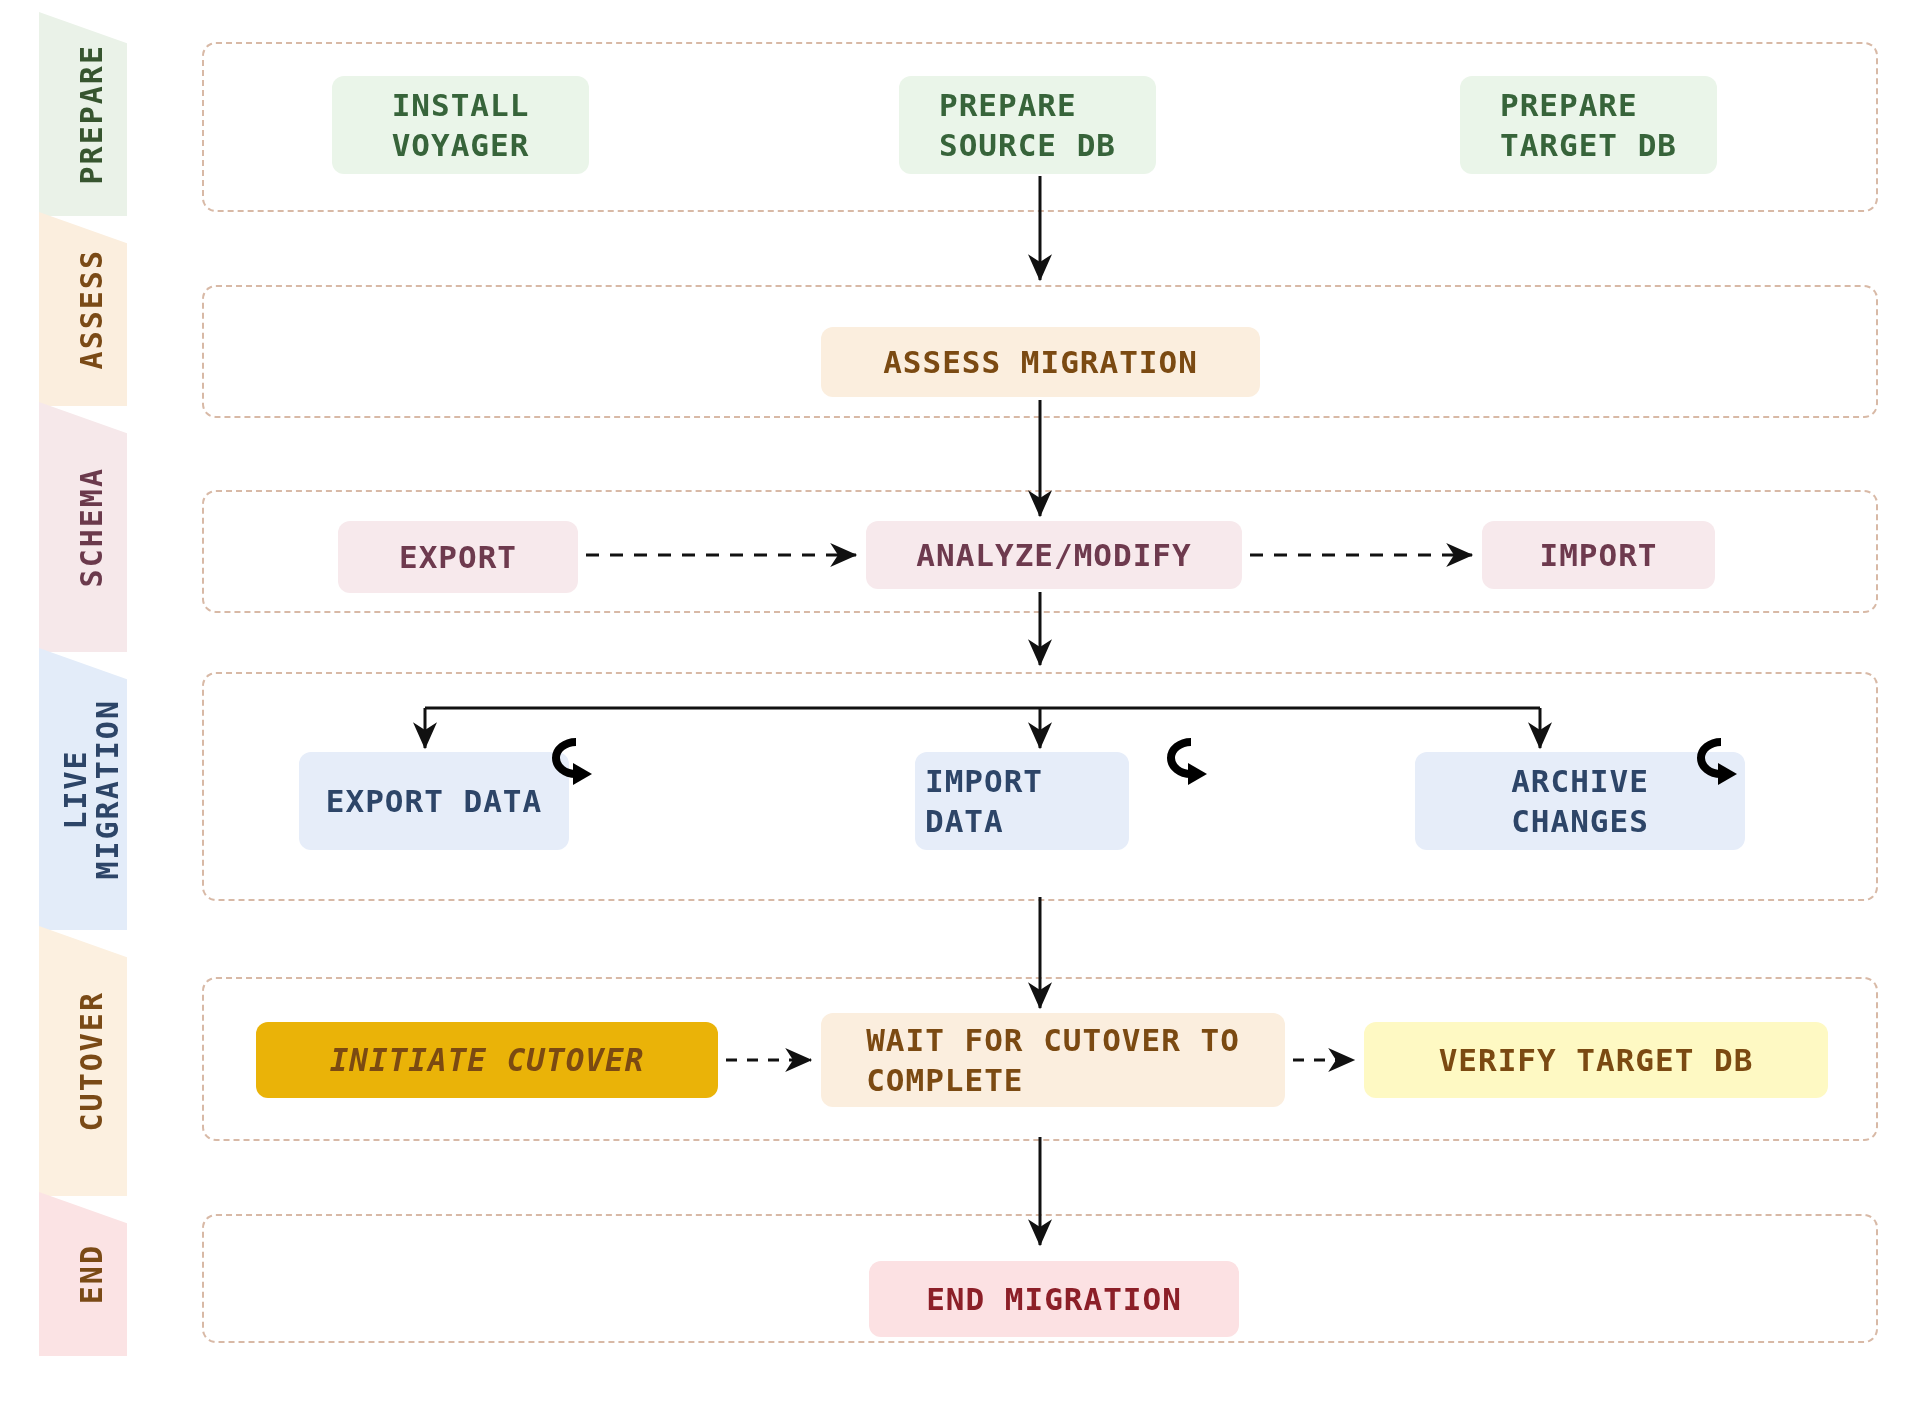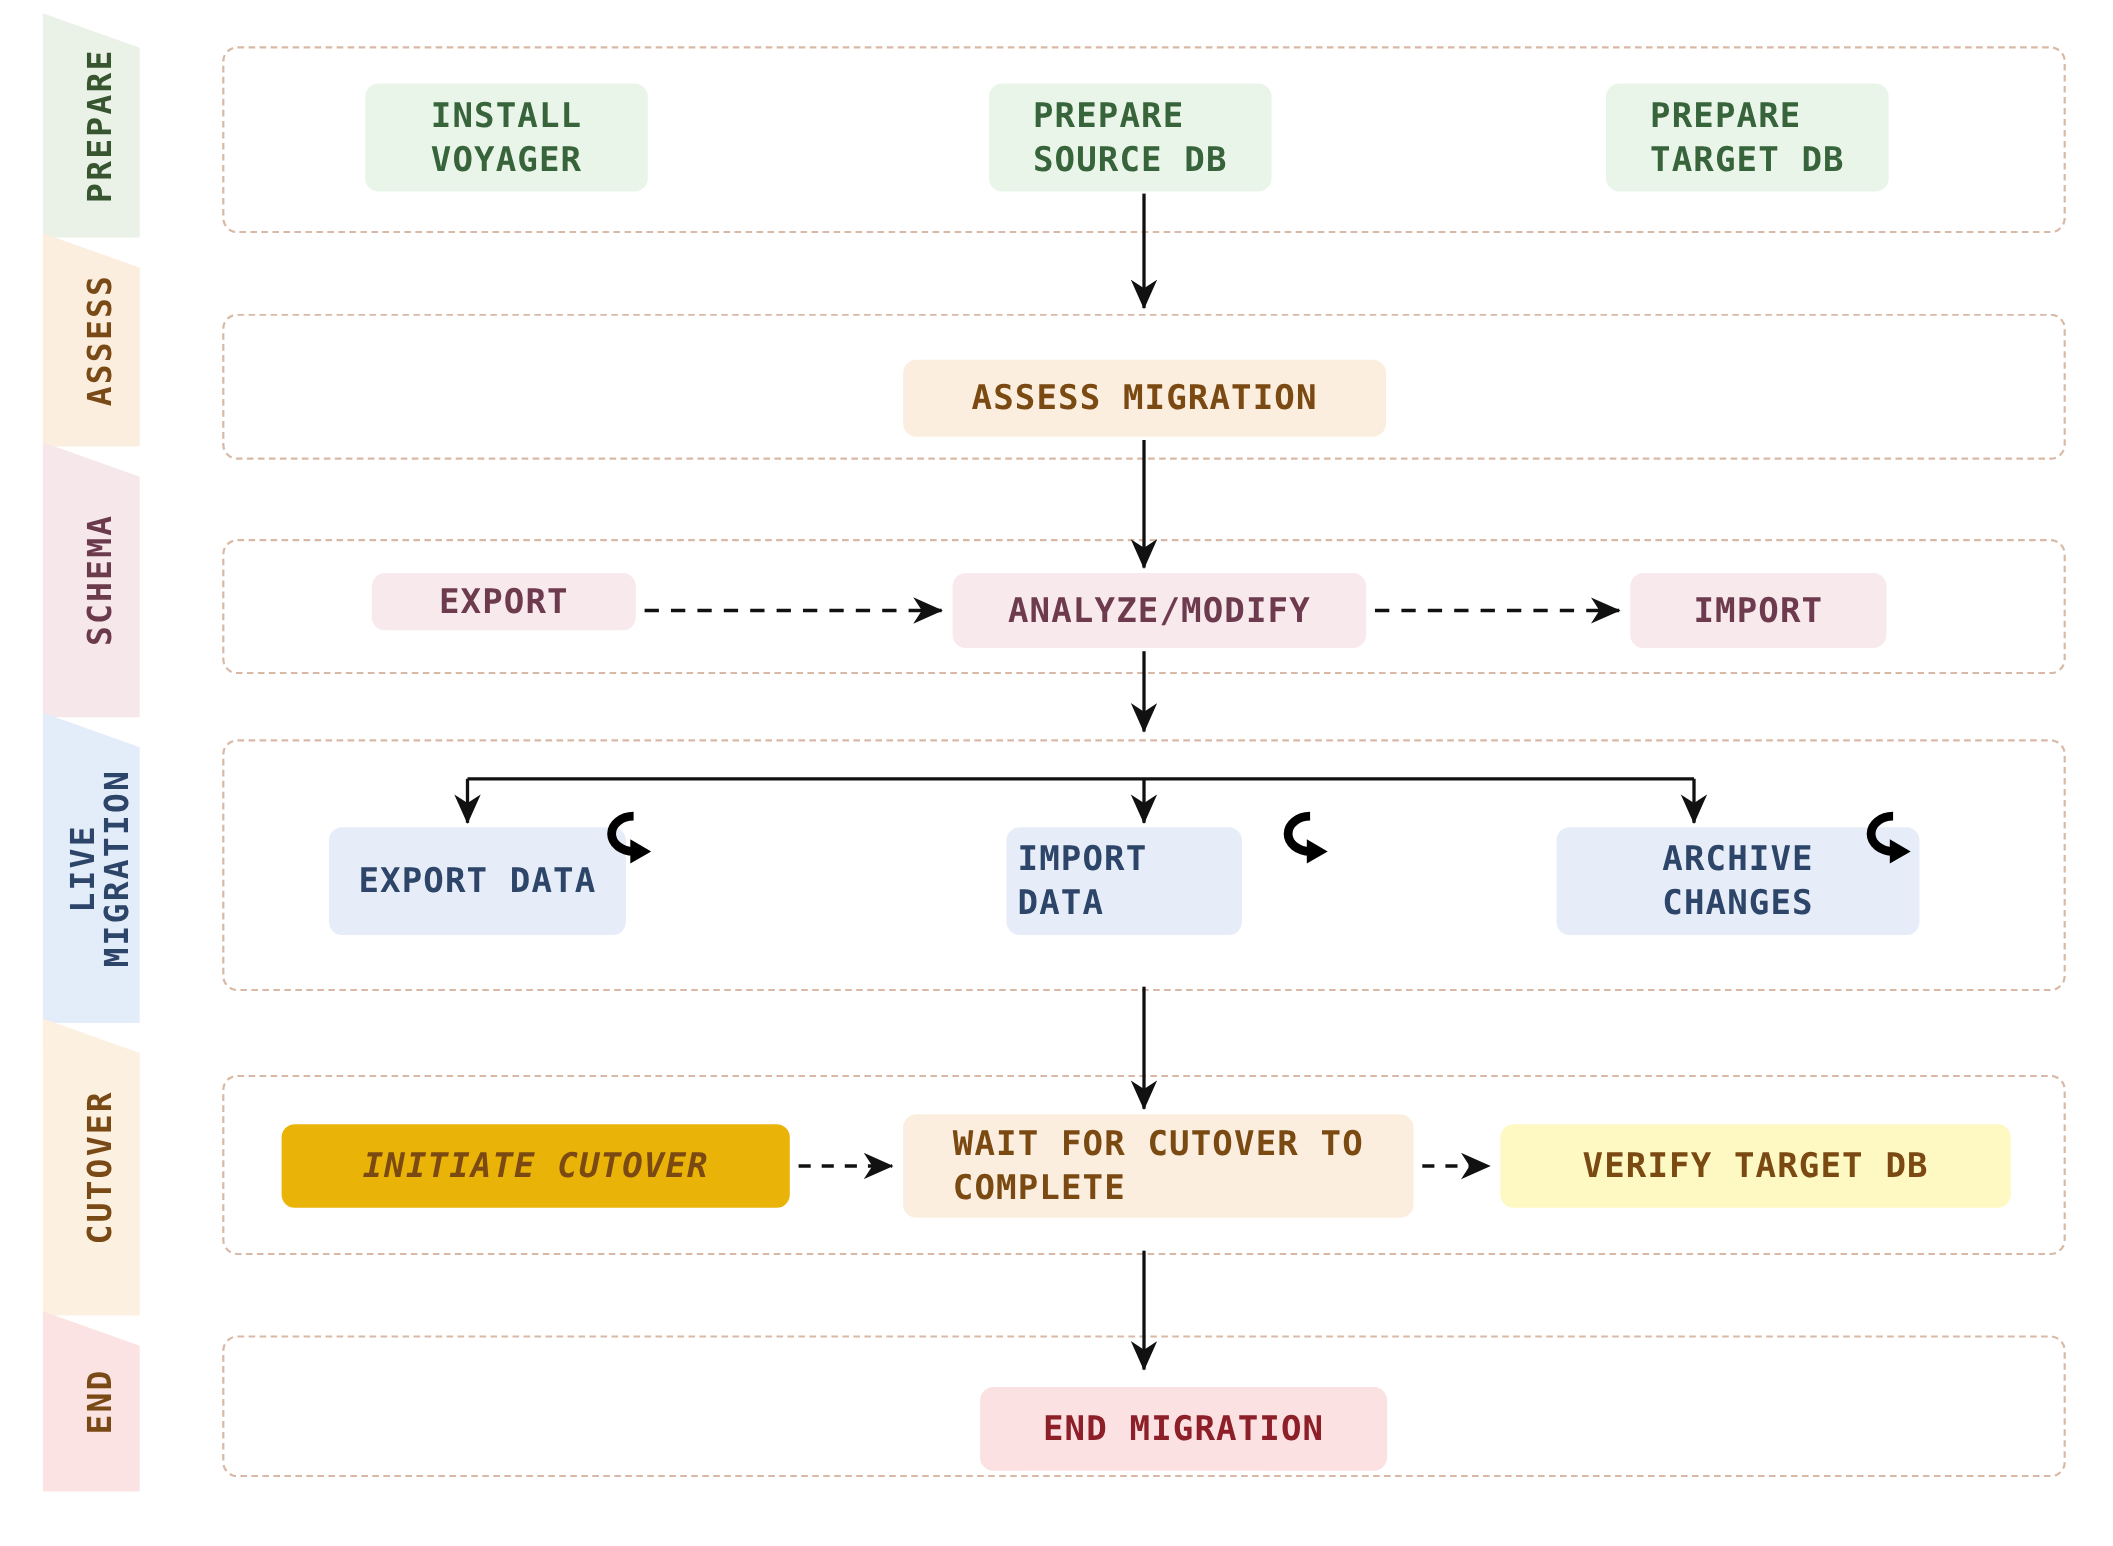--- a/index.html
+++ b/index.html
@@ -118,32 +118,32 @@
     </div>
 
   <div id="nodes-layer">
       <div class="node" style="left: 332px; top: 76px; width: 257px; height: 98px; background: rgb(234, 245, 233); color: rgb(55, 100, 58);"><span>INSTALL
 VOYAGER</span></div>
       <div class="node" style="left: 899px; top: 76px; width: 257px; height: 98px; background: rgb(234, 245, 233); color: rgb(55, 100, 58);"><span>PREPARE
 SOURCE DB</span></div>
       <div class="node" style="left: 1460px; top: 76px; width: 257px; height: 98px; background: rgb(234, 245, 233); color: rgb(55, 100, 58);"><span>PREPARE
 TARGET DB</span></div>
       <div class="node" style="left: 821px; top: 327px; width: 439px; height: 70px; background: rgb(251, 238, 222); color: rgb(123, 74, 18);"><span>ASSESS MIGRATION</span></div>
-      <div class="node" style="left: 338px; top: 521px; width: 240px; height: 52px; background: rgb(247, 233, 236); color: rgb(110, 58, 78);"><span>EXPORT</span></div>
+      <div class="node" style="left: 338px; top: 521px; width: 240px; height: 72px; background: rgb(247, 233, 236); color: rgb(110, 58, 78);"><span>EXPORT</span></div>
       <div class="node" style="left: 866px; top: 521px; width: 376px; height: 68px; background: rgb(247, 233, 236); color: rgb(110, 58, 78);"><span>ANALYZE/MODIFY</span></div>
       <div class="node" style="left: 1482px; top: 521px; width: 233px; height: 68px; background: rgb(247, 233, 236); color: rgb(110, 58, 78);"><span>IMPORT</span></div>
       <div class="node" style="left: 299px; top: 752px; width: 270px; height: 98px; background: rgb(230, 237, 249); color: rgb(45, 69, 104);"><span>EXPORT DATA</span></div>
       <div class="node" style="left: 915px; top: 752px; width: 214px; height: 98px; background: rgb(230, 237, 249); color: rgb(45, 69, 104);"><span>IMPORT DATA</span></div>
       <div class="node" style="left: 1391px; top: 752px; width: 330px; height: 98px; background: rgb(230, 237, 249); color: rgb(45, 69, 104); margin-left: 24px;"><span>ARCHIVE
 CHANGES</span></div>
       <div class="node" style="left: 256px; top: 1022px; width: 462px; height: 76px; background: #eab308; color: rgb(123, 74, 18); font-style: italic;"><span>INITIATE CUTOVER</span></div>
       <div class="node" style="left: 821px; top: 1013px; width: 464px; height: 94px; background: rgb(251, 238, 222); color: rgb(123, 74, 18);"><span>WAIT FOR CUTOVER TO
 COMPLETE</span></div>
       <div class="node" style="left: 1364px; top: 1022px; width: 464px; height: 76px; background: #fef9c3; color: rgb(123, 74, 18);"><span>VERIFY TARGET DB</span></div>
-      <div class="node" style="left: 891px; top: 1261px; width: 370px; height: 76px; background: rgb(252, 225, 227); color: rgb(140, 31, 40);"><span>END MIGRATION</span></div>
+      <div class="node" style="left: 869px; top: 1261px; width: 370px; height: 76px; background: rgb(252, 225, 227); color: rgb(140, 31, 40);"><span>END MIGRATION</span></div>
     </div>
 
   <svg id="wires" viewBox="0 0 1921 1405">
     <defs>
       <marker id="ah" markerWidth="11" markerHeight="11" refX="8.6" refY="4" orient="auto" markerUnits="strokeWidth">
         <path d="M0,0 L9,4 L0,8 L2.6,4 z" fill="#111111"></path>
       </marker>
       <marker id="ahs" markerWidth="11" markerHeight="11" refX="8.6" refY="4" orient="auto" markerUnits="strokeWidth">
         <path d="M0,0 L9,4 L0,8 L2.6,4 z" fill="#111111"></path>
       </marker>

